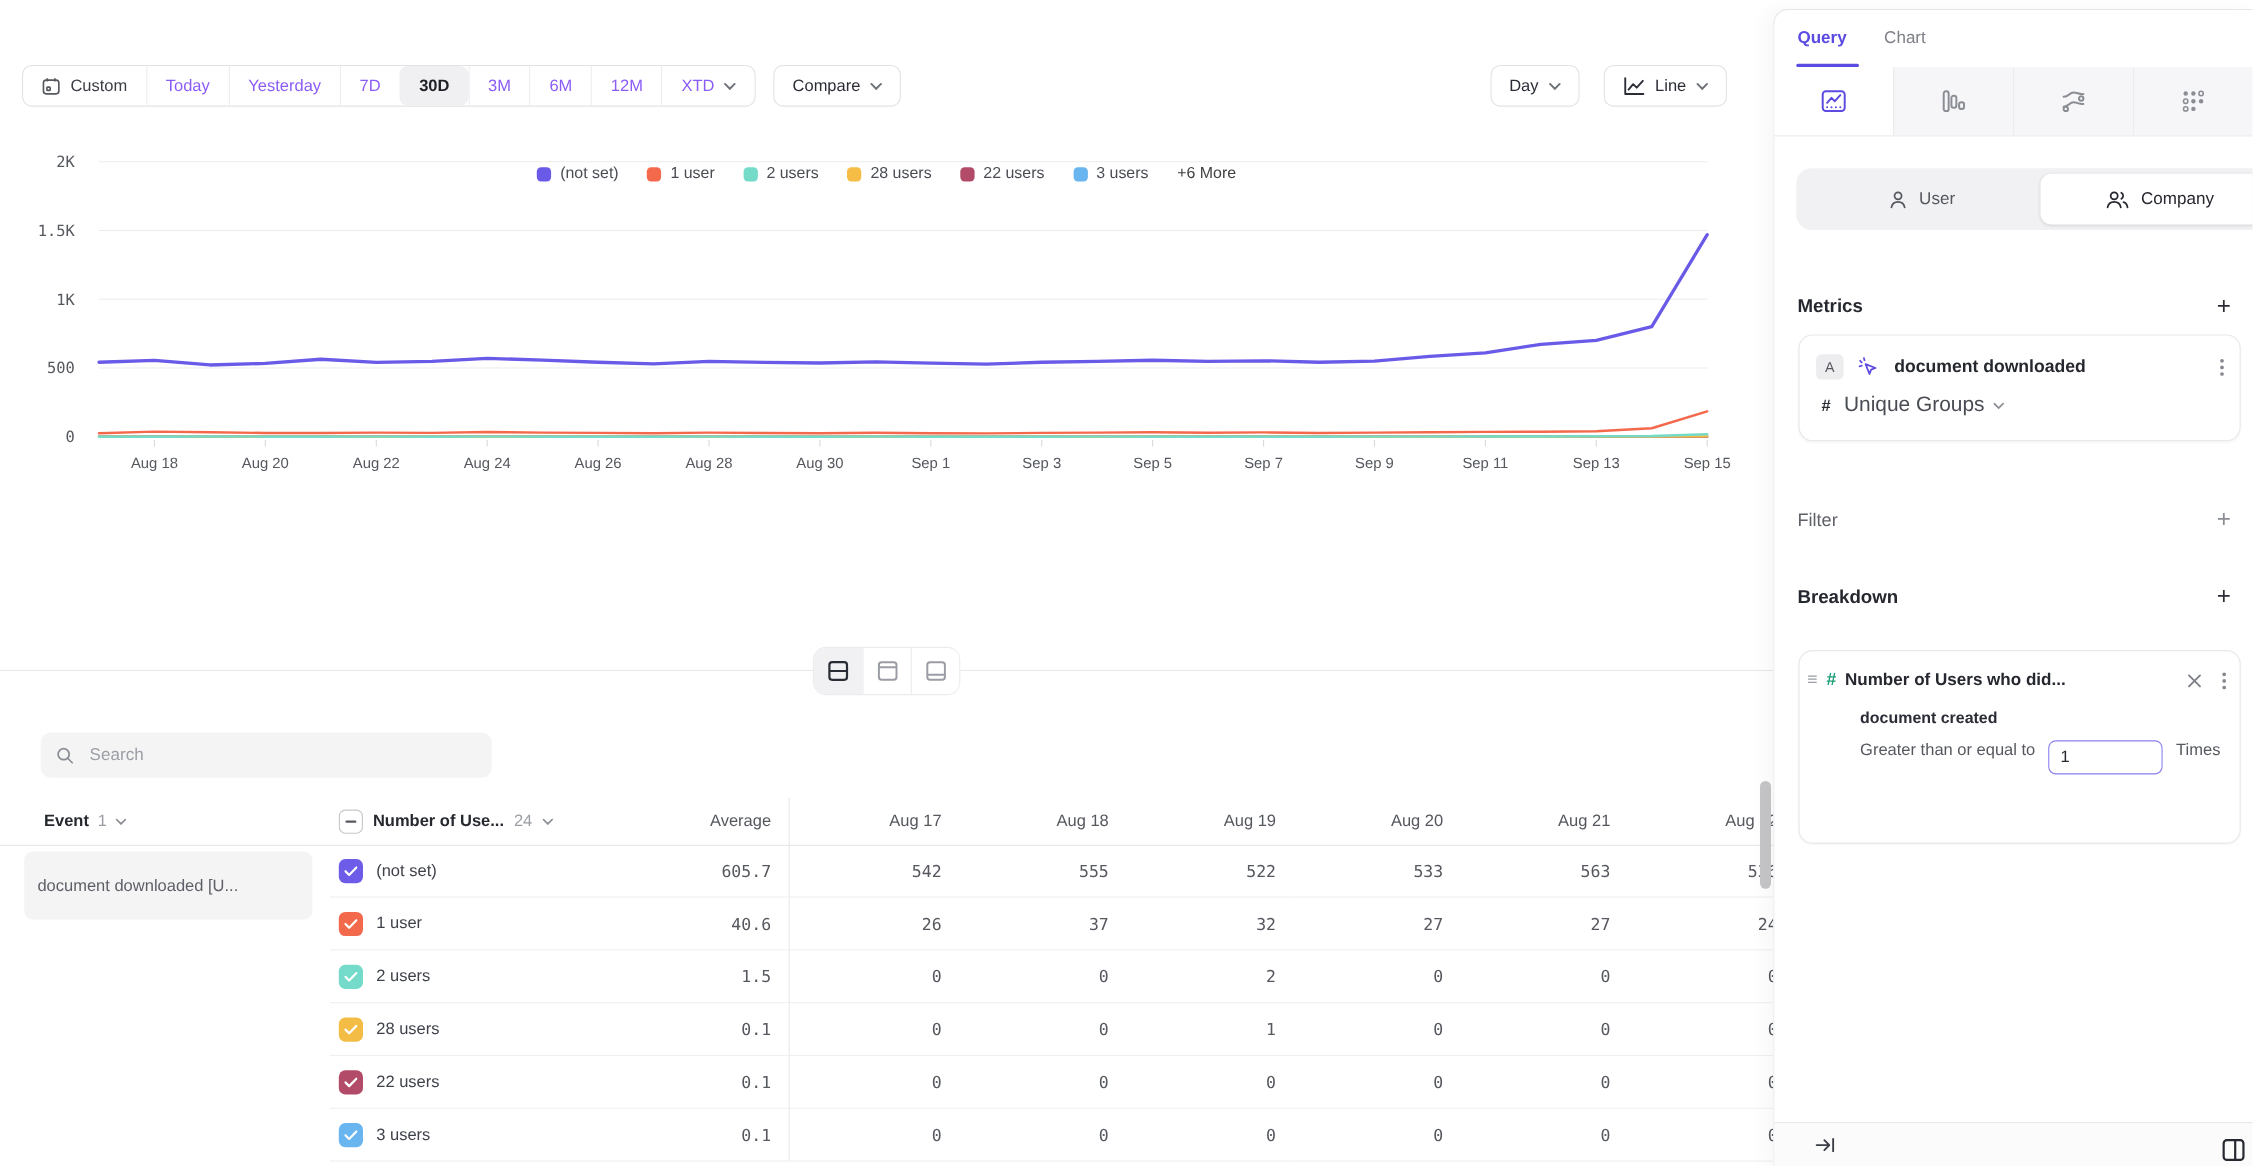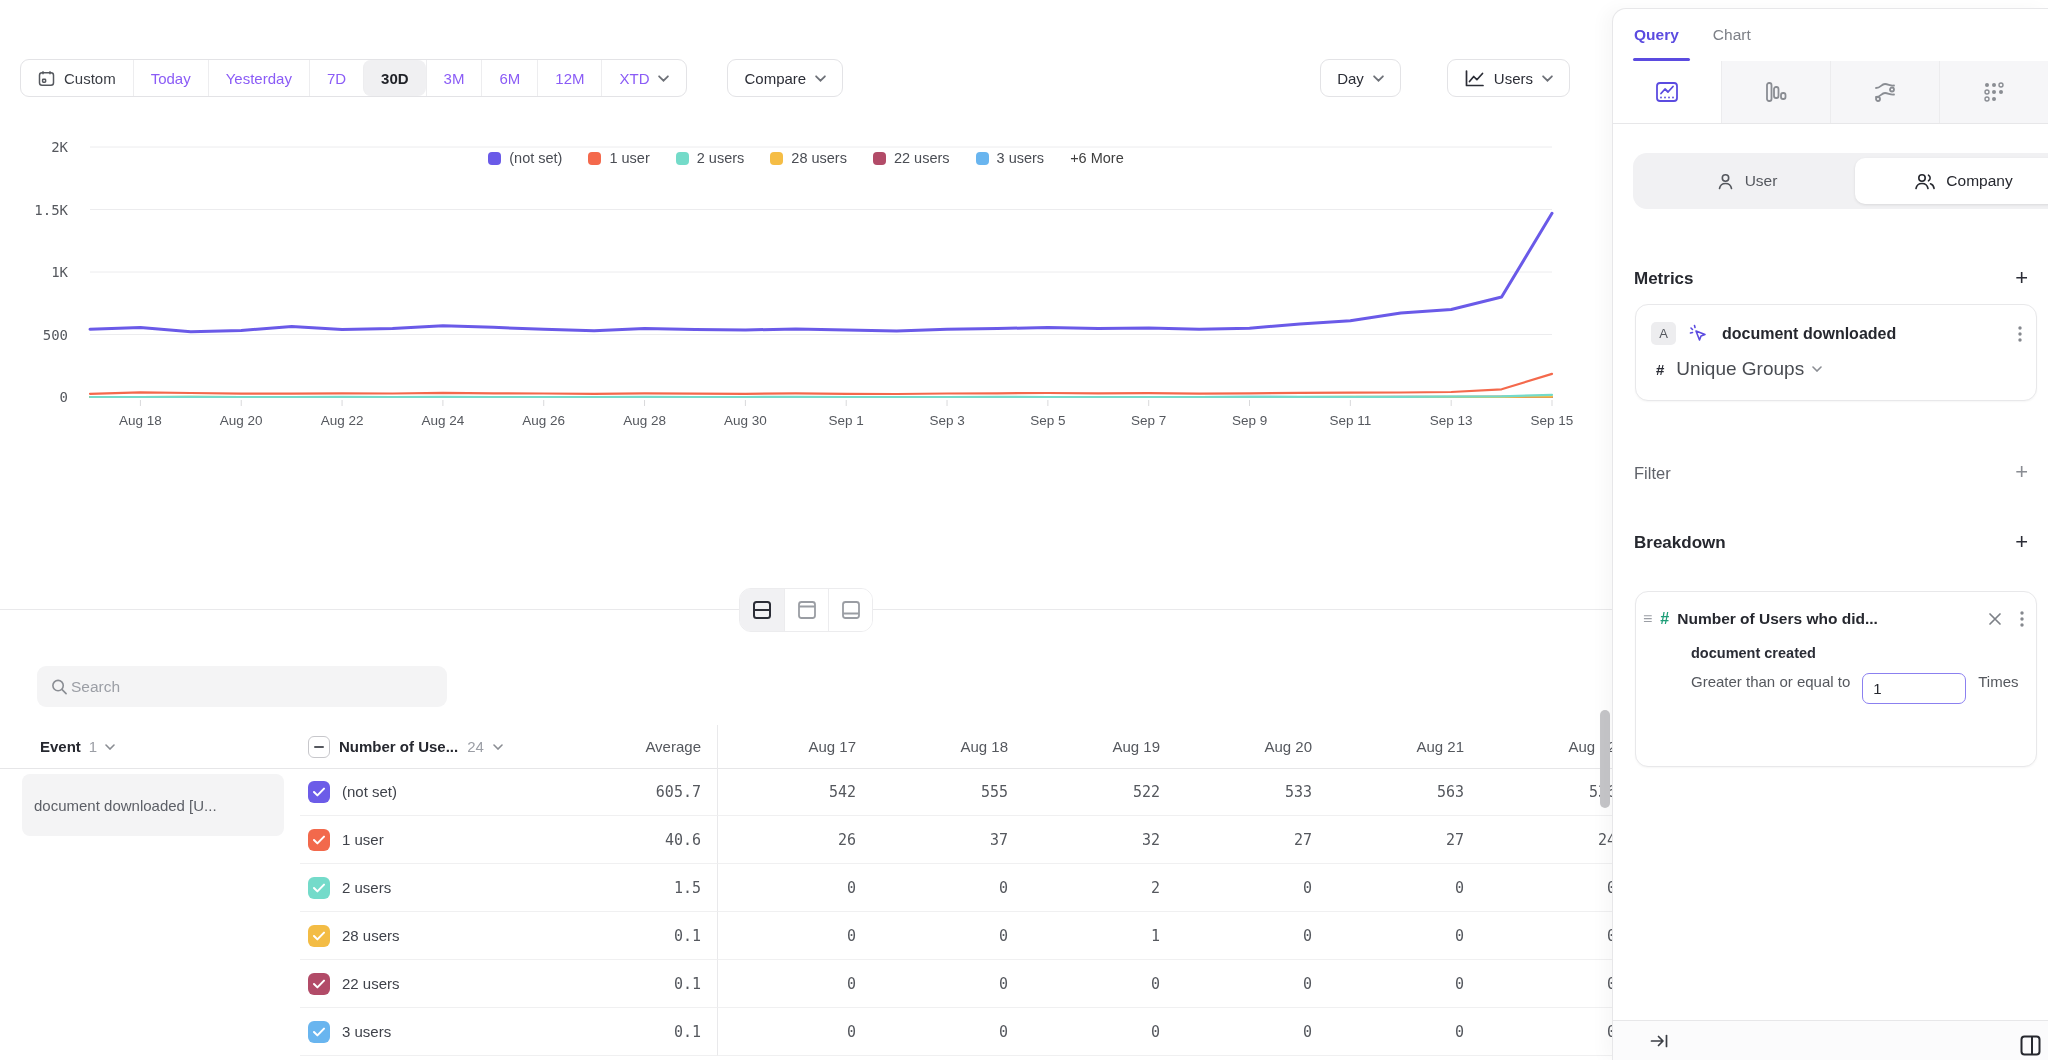--- a/index.html
+++ b/index.html
@@ -3,21 +3,21 @@
 <meta charset="utf-8">
 <style>
   html,body{margin:0;padding:0;background:#fff;}
   .app{position:relative;width:2048px;height:1060px;overflow:hidden;background:#fff;
        font-family:"Liberation Sans","DejaVu Sans",sans-serif;color:#2b2d36;}
   .mono{font-family:"DejaVu Sans Mono",monospace;}
   svg{display:block;}
   
   .main{position:absolute;left:0;top:0;width:1612px;height:1060px;overflow:hidden;}
   
-  .toolbar{position:absolute;left:0;top:59px;width:1612px;height:38px;display:flex;align-items:stretch;gap:24px;}
+  .toolbar{position:absolute;left:0;top:59px;width:1612px;height:38px;display:flex;align-items:stretch;}
   .range-group{margin-left:20px;display:inline-flex;border:1px solid #e3e3e6;border-radius:9px;background:#fff;overflow:hidden;}
   .range-btn{display:flex;align-items:center;gap:9px;padding:0 17px;border:none;background:transparent;
        font:15px "Liberation Sans",sans-serif;color:#8b5cf6;border-left:1px solid #ededef;cursor:pointer;white-space:nowrap;}
   .range-btn:first-child{border-left:none;color:#3a3d44;}
   .range-btn.active{background:#f0f0f2;color:#1f2127;font-weight:bold;border-radius:8px;}
   .btn{display:inline-flex;align-items:center;gap:9px;padding:0 16px;border:1px solid #e3e3e6;border-radius:9px;
        background:#fff;font:15px "Liberation Sans",sans-serif;color:#2b2d36;cursor:pointer;white-space:nowrap;}
   .compare{margin-left:16px;font-weight:500;}
   .day{margin-left:auto;}
   .line-btn{margin-left:22px;margin-right:42px;}
@@ -37,21 +37,21 @@
   .layout-row{position:absolute;left:0;top:588px;width:1612px;height:44px;}
   .layout-row .rule{position:absolute;left:0;top:21px;width:100%;border-top:1px solid #e9e9eb;}
   .layout-group{position:absolute;left:50%;top:0;transform:translateX(-50%);display:flex;background:#fff;
        border:1px solid #ececee;border-radius:12px;overflow:hidden;}
   .layout-btn{width:44px;height:42px;display:flex;align-items:center;justify-content:center;background:#fff;
        border:none;border-left:1px solid #ececee;cursor:pointer;color:#9a9da3;}
   .layout-btn:first-child{border-left:none;}
   .layout-btn.active{background:#f1f1f3;color:#2b2d36;}
   
   .search{position:absolute;left:37px;top:666px;width:410px;height:41px;background:#f4f4f5;border-radius:9px;
-       display:flex;align-items:center;gap:1px;padding:0 14px;box-sizing:border-box;justify-content:space-between;}
+       display:flex;align-items:center;gap:12px;padding:0 14px;box-sizing:border-box;justify-content:space-between;}
   .search input{border:none;background:transparent;outline:none;font:15.5px "Liberation Sans",sans-serif;color:#2b2d36;width:100%;}
   .search input::placeholder{color:#9b9ea5;}
   
   .thead,.trow{display:grid;grid-template-columns:300px 250px 168px 152px 152px 152px 152px 152px 152px;width:1630px;}
   .thead{position:absolute;left:0;top:725px;height:43px;border-bottom:1px solid #e6e6e8;}
   .thead>div{display:flex;align-items:center;font-size:15px;color:#55585e;}
   .h-event{padding-left:40px;gap:8px;}
   .h-event b,.h-group b{color:#26282f;font-weight:bold;}
   .h-count{color:#9b9ea5;}
   .h-group{gap:9px;padding-left:8px;}
@@ -176,21 +176,21 @@
         <span>Day</span>
         <svg class="chev" viewBox="0 0 10 6" fill="none" stroke="currentColor" stroke-width="1.6" stroke-linecap="round">
             <path d="M1 1l4 4 4-4"></path>
           </svg>
       </button>
       <button class="btn line-btn">
         <svg width="21" height="19" viewBox="0 0 21 19" fill="none" stroke="#2b2d36" stroke-width="1.7" stroke-linecap="round" stroke-linejoin="round">
             <path d="M2.5 2v14.5H19"></path>
             <path d="M5.5 12.5l4.2-5 3.2 3.2 5.6-6.2"></path>
           </svg>
-        <span>Users</span>
+        <span>Line</span>
         <svg class="chev" viewBox="0 0 10 6" fill="none" stroke="currentColor" stroke-width="1.6" stroke-linecap="round">
             <path d="M1 1l4 4 4-4"></path>
           </svg>
       </button>
     </div>
 
     <div class="legend">
         <div class="lg-item">
           <span class="lg-sw" style="background:#6A5AE8"></span>
           <span class="lg-label">(not set)</span>

